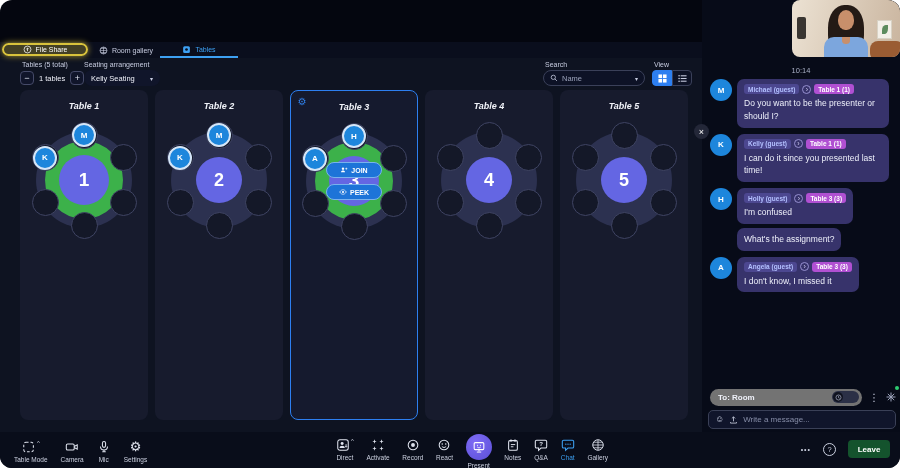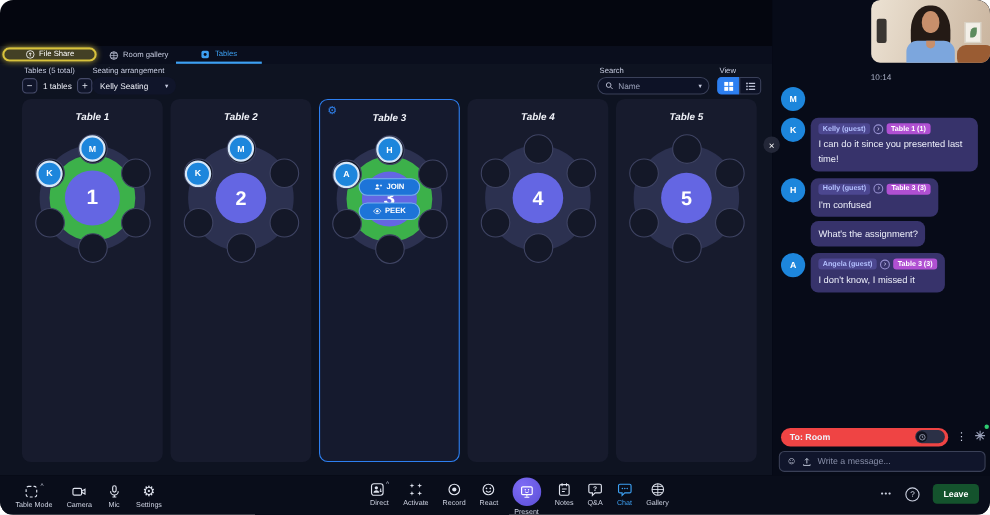--- a/index.html
+++ b/index.html
@@ -73,21 +73,21 @@
   .avatar-sm { flex:none; width:22px; height:22px; border-radius:50%; background:#1d86dc; color:#fff; font-size:8px; font-weight:bold; display:flex; align-items:center; justify-content:center; cursor:pointer; }
   .bubbles { display:flex; flex-direction:column; gap:4px; }
   .bubble { background:#37336b; border-radius:7px; padding:5px 7px; max-width:152px; width:fit-content; }
   .mhead { display:flex; align-items:center; gap:3px; margin-bottom:3px; }
   .namepill { background:#4c4790; color:#b3c0ff; font-size:6.5px; font-weight:bold; padding:1.5px 4px; border-radius:3px; white-space:nowrap; }
   .arrowcirc { flex:none; width:9px; height:9px; border-radius:50%; border:1px solid #968fd0; color:#cfcaf0; font-size:7px; line-height:7px; text-align:center; }
   .tablepill { background:#b050d2; color:#fff; font-size:6.5px; font-weight:bold; padding:1.5px 4px; border-radius:3px; white-space:nowrap; cursor:pointer; }
   .mtext { font-size:8.5px; color:#edeffa; line-height:1.5; }
 
   .to-row { position:absolute; left:8px; top:388px; display:flex; align-items:center; gap:7px; }
-  .to-pill { width:152px; height:17px; background:#ef4444; border-radius:9px; display:flex; align-items:center; justify-content:space-between; padding:0 3px 0 8px; cursor:pointer; }
+  .to-pill { width:152px; height:17px; background:#737373; border-radius:9px; display:flex; align-items:center; justify-content:space-between; padding:0 3px 0 8px; cursor:pointer; }
   .to-text { font-size:8px; font-weight:bold; color:#eef0f8; }
   .hist-toggle { width:27px; height:12px; background:#2b3046; border-radius:7px; display:flex; align-items:center; padding:1px; cursor:pointer; }
   .hist-knob { width:10px; height:10px; border-radius:50%; background:#10131f; color:#aab0c5; display:flex; align-items:center; justify-content:center; }
   .hist-knob svg { width:7px; height:7px; }
   .vdots { color:#cfd4e6; font-size:10px; letter-spacing:0; cursor:pointer; }
   .sparkle { position:relative; color:#9aa1b9; cursor:pointer; }
   .sparkle svg { width:10px; height:10px; }
   .gdot { position:absolute; right:-3px; top:-2px; width:4px; height:4px; border-radius:50%; background:#2ecc71; }
   .input-row { position:absolute; left:6px; right:4px; top:410px; height:19px; background:#10152b; border:1px solid #3a4057; border-radius:5px; display:flex; align-items:center; gap:5px; padding:0 6px; }
   .input-row .ic { color:#c9cfe0; font-size:9px; line-height:1; }
@@ -309,20 +309,30 @@
       <div class="v-collar"></div>
       <div class="v-face"></div>
     </div>
 
     <button class="chat-close">×</button>
     <div class="chat-time">10:14</div>
 
     <div class="messages">
       <div class="msg">
         <div class="avatar-sm">M</div>
+        <div class="bubbles">
+          <div class="bubble">
+            <div class="mhead">
+              <span class="namepill">Michael (guest)</span>
+              <span class="arrowcirc">›</span>
+              <span class="tablepill">Table 1 (1)</span>
+            </div>
+            <div class="mtext">Do you want to be the presenter or should I?</div>
+          </div>
+        </div>
       </div>
 
       <div class="msg">
         <div class="avatar-sm">K</div>
         <div class="bubbles">
           <div class="bubble">
             <div class="mhead">
               <span class="namepill">Kelly (guest)</span>
               <span class="arrowcirc">›</span>
               <span class="tablepill">Table 1 (1)</span>

